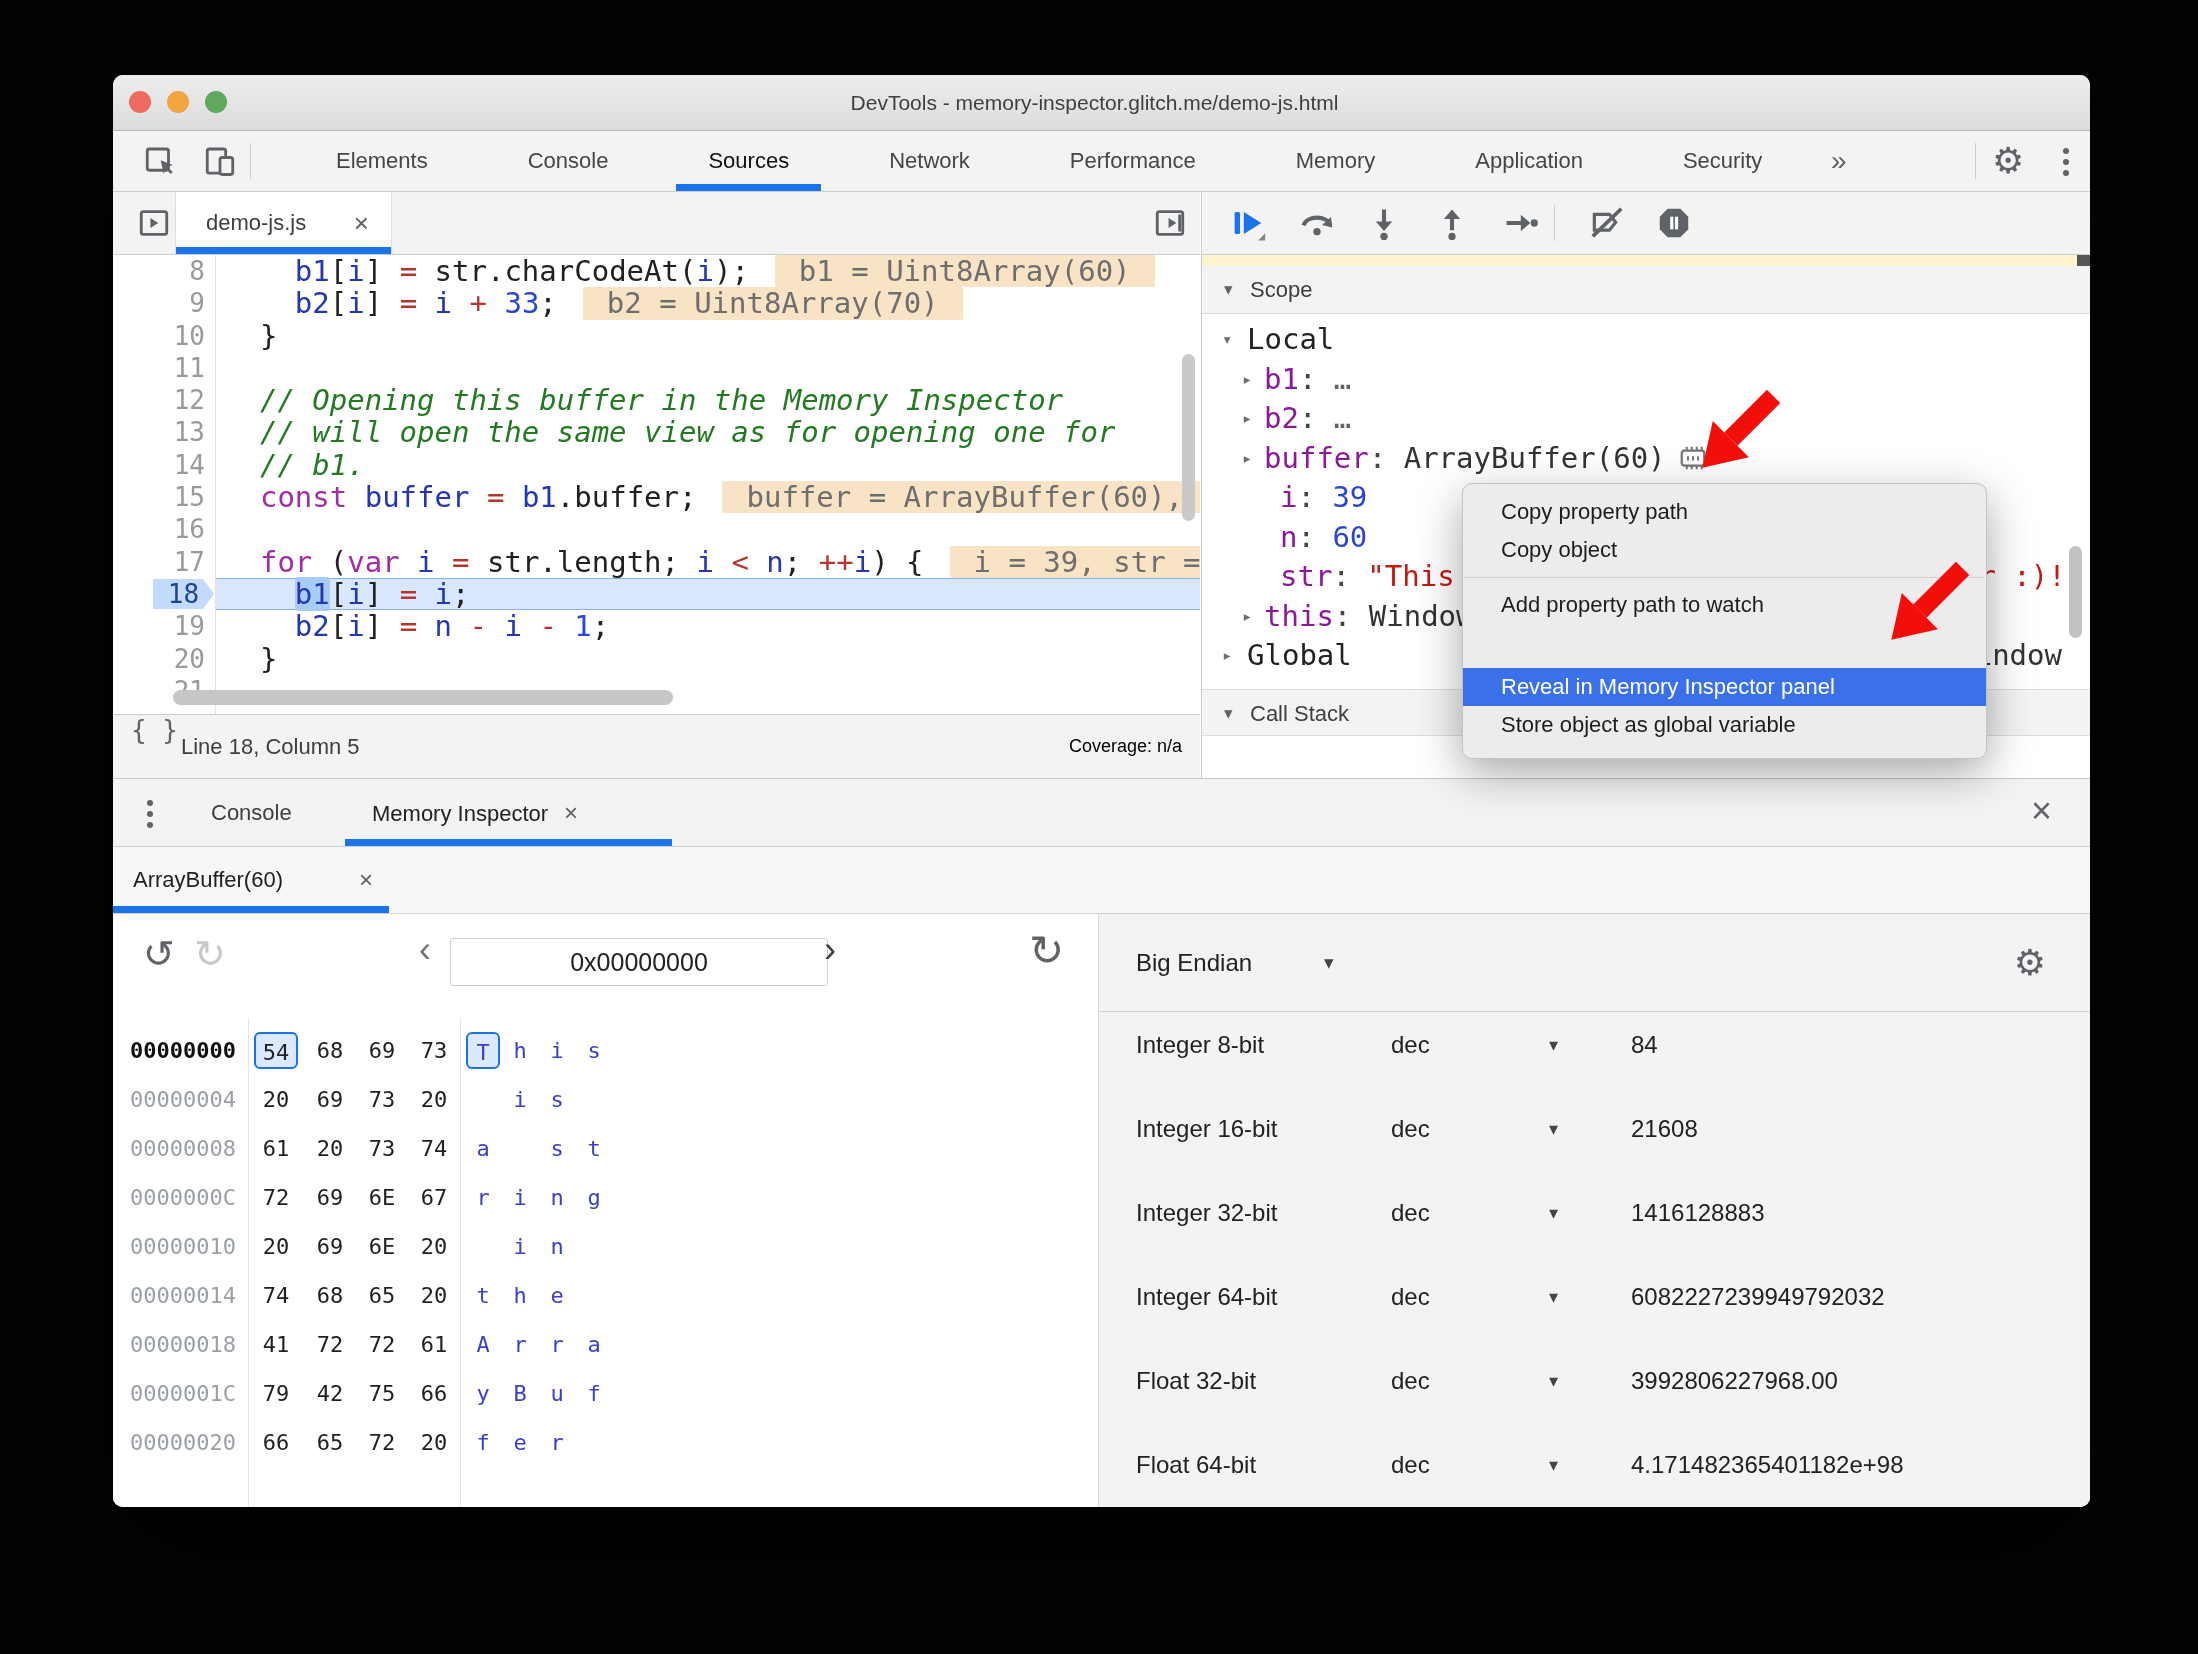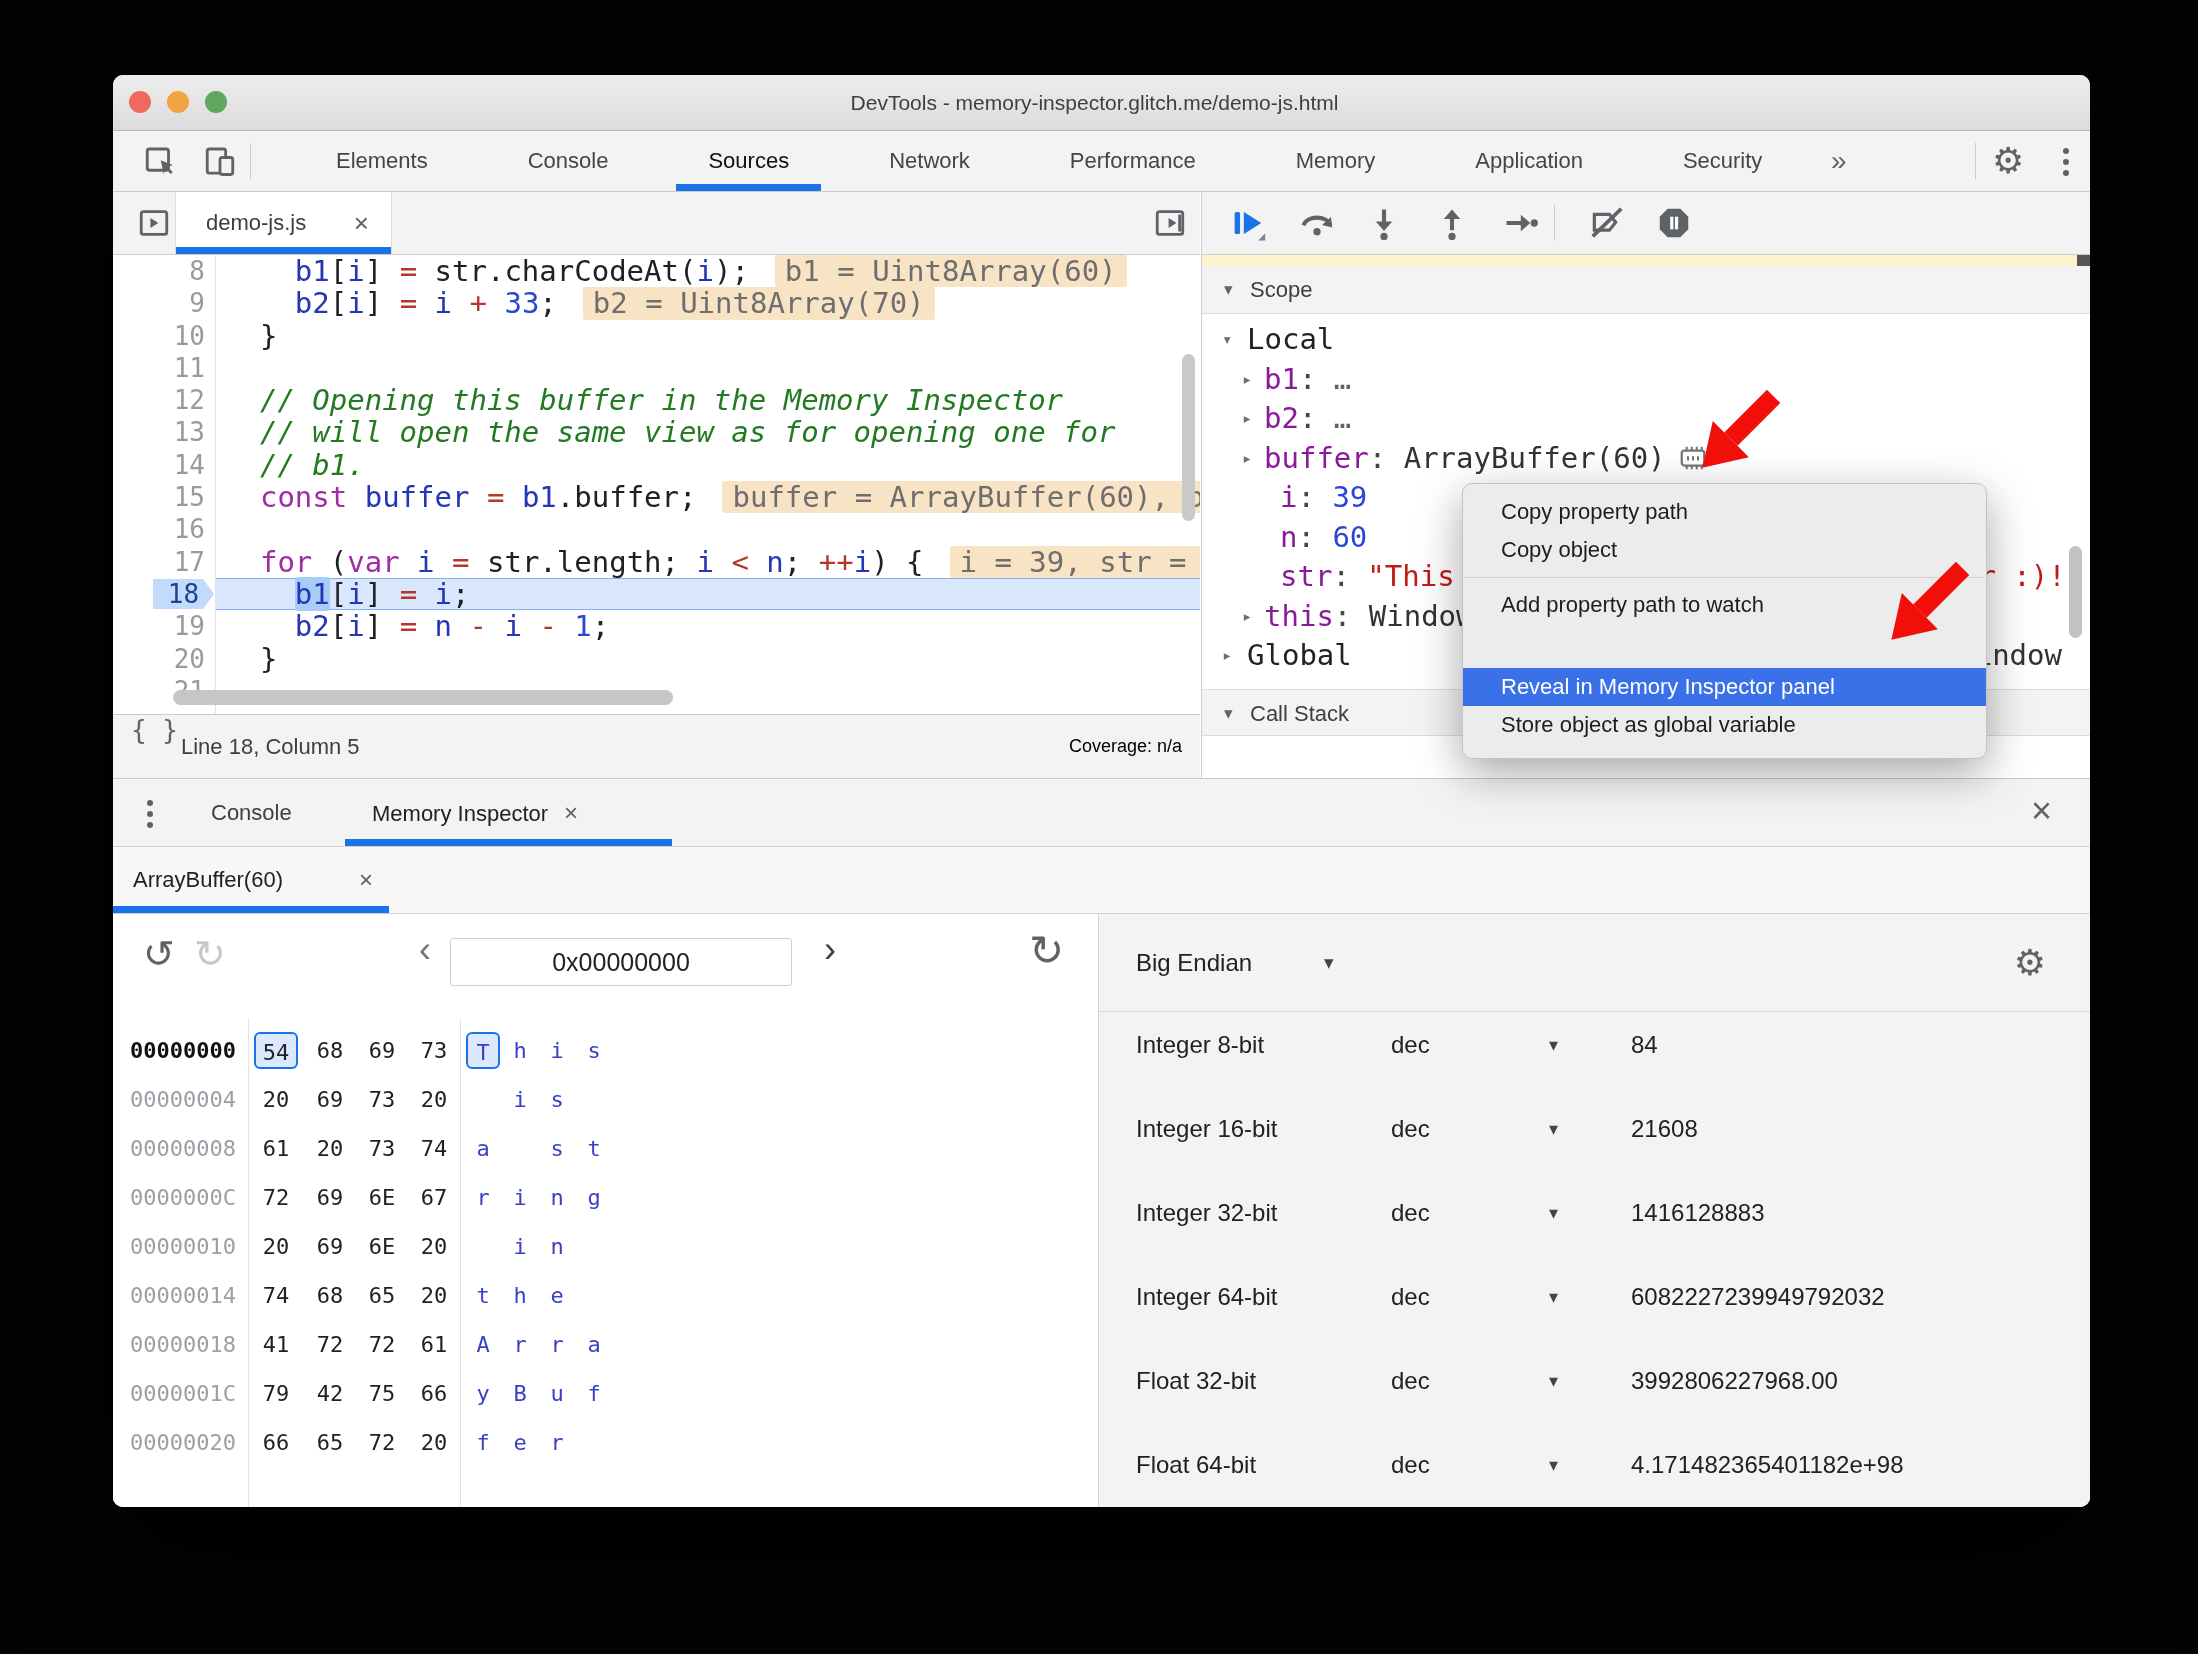--- a/index.html
+++ b/index.html
@@ -44,21 +44,21 @@
   .cl .band{position:absolute;left:103px;right:0;top:0;bottom:0;background:#d9e7fd;border-top:1px solid #85b1f2;border-bottom:1px solid #85b1f2;box-sizing:border-box;}
   .cl .ln-badge{position:absolute;left:40px;top:1px;width:61px;height:30px;line-height:30px;text-align:center;font-size:26px;color:#17468f;background:#c3dafc;clip-path:polygon(0 0,82% 0,100% 50%,82% 100%,0 100%);}
   .cl .ct{position:absolute;left:112px;top:0;}
   .tk.pl{color:#202124;}
   .tk.kw{color:#a12da5;}
   .tk.var{color:#2336b4;}
   .tk.num{color:#2a46d4;}
   .tk.op{color:#b5352c;}
   .tk.cm{color:#237a23;font-style:italic;}
   .tk.cur{background:#a8ccf8;border-radius:3px;}
-  .hint{display:inline-block;margin-left:26px;background:#f9e3c5;color:#6e6e6e;padding:0 10px;border-radius:2px;}
+  .hint{display:inline-block;margin-left:26px;background:#f9e3c5;color:#6e6e6e;padding:0 24px;border-radius:2px;}
   .hthumb{position:absolute;left:60px;top:435px;width:500px;height:15px;border-radius:8px;background:#c6c6c6;}
   .vthumb{position:absolute;left:1069px;top:99px;width:13px;height:167px;border-radius:7px;background:#c9c9c9;}
   .status-bar{position:absolute;left:0;bottom:0;right:0;height:63px;background:#f3f3f3;border-top:1px solid #ccc;}
   .braces{position:absolute;left:18px;line-height:63px;font:26px "DejaVu Sans Mono",monospace;color:#5f6368;}
   .status-pos{position:absolute;left:68px;line-height:63px;font-size:22px;color:#3c4043;}
   .status-cov{position:absolute;right:18px;line-height:63px;font-size:18px;color:#000000;}
 
   
   .sidebar{position:absolute;left:1088px;top:117px;width:889px;height:586px;background:#fff;border-left:1px solid #ccc;box-sizing:border-box;}
   .dbg-toolbar{position:absolute;left:0;top:0;right:0;height:62px;background:#f3f3f3;border-bottom:1px solid #ccc;}
@@ -110,21 +110,21 @@
   .drawer-close{position:absolute;right:38px;top:0;line-height:64px;font-size:36px;color:#5f6368;}
   .mi-tabbar{position:absolute;left:0;top:68px;right:0;height:66px;background:#f7f7f7;border-bottom:1px solid #d0d0d0;}
   .mi-tab-label{position:absolute;left:20px;line-height:66px;font-size:22px;color:#202124;}
   .mi-tab-x{position:absolute;left:246px;line-height:66px;font-size:24px;color:#5f6368;}
   .mi-underline{position:absolute;left:0;bottom:0;width:276px;height:7px;background:#1a73e8;}
   .hex-pane{position:absolute;left:0;top:135px;width:985px;bottom:0;background:#fff;}
   .hex-pane .undo{position:absolute;left:30px;top:18px;font-size:38px;color:#5f6368;}
   .hex-pane .redo{position:absolute;left:81px;top:18px;font-size:38px;color:#c8c8c8;}
   .hex-pane .chl{position:absolute;left:306px;top:15px;font-size:36px;color:#757575;}
   .hex-pane .chr{position:absolute;left:711px;top:15px;font-size:36px;color:#3c4043;}
-  .addr-input{position:absolute;left:337px;top:24px;width:342px;height:48px;box-sizing:border-box;border:1px solid #cfcfcf;border-radius:3px;background:#fff;text-align:center;font-size:25px;color:#202124;font-family:"Liberation Sans",sans-serif;outline:none;}
+  .addr-input{position:absolute;left:337px;top:24px;width:378px;height:48px;box-sizing:border-box;border:1px solid #cfcfcf;border-radius:3px;background:#fff;text-align:center;font-size:25px;color:#202124;font-family:"Liberation Sans",sans-serif;outline:none;}
   .hex-pane .refresh{position:absolute;left:916px;top:12px;font-size:42px;color:#5f6368;}
   .hdiv{position:absolute;top:104px;bottom:0;width:1px;background:#e4e4e4;}
   .hdiv.d1{left:135px;} .hdiv.d2{left:347px;}
   .hex-rows{position:absolute;left:0;top:112px;right:0;}
   .hrow{position:relative;height:49px;font:22px/49px "DejaVu Sans Mono",monospace;}
   .hrow .haddr{position:absolute;left:17px;width:106px;text-align:right;color:#9aa0a6;}
   .hrow.first .haddr{color:#111;font-weight:bold;}
   .hb{position:absolute;top:6px;height:37px;line-height:37px;width:44px;text-align:center;color:#202124;box-sizing:border-box;}
   .hb.c0{left:141px;}.hb.c1{left:195px;}.hb.c2{left:247px;}.hb.c3{left:299px;}
   .ha{position:absolute;top:6px;height:37px;line-height:37px;width:34px;text-align:center;color:#3a41c8;box-sizing:border-box;}

